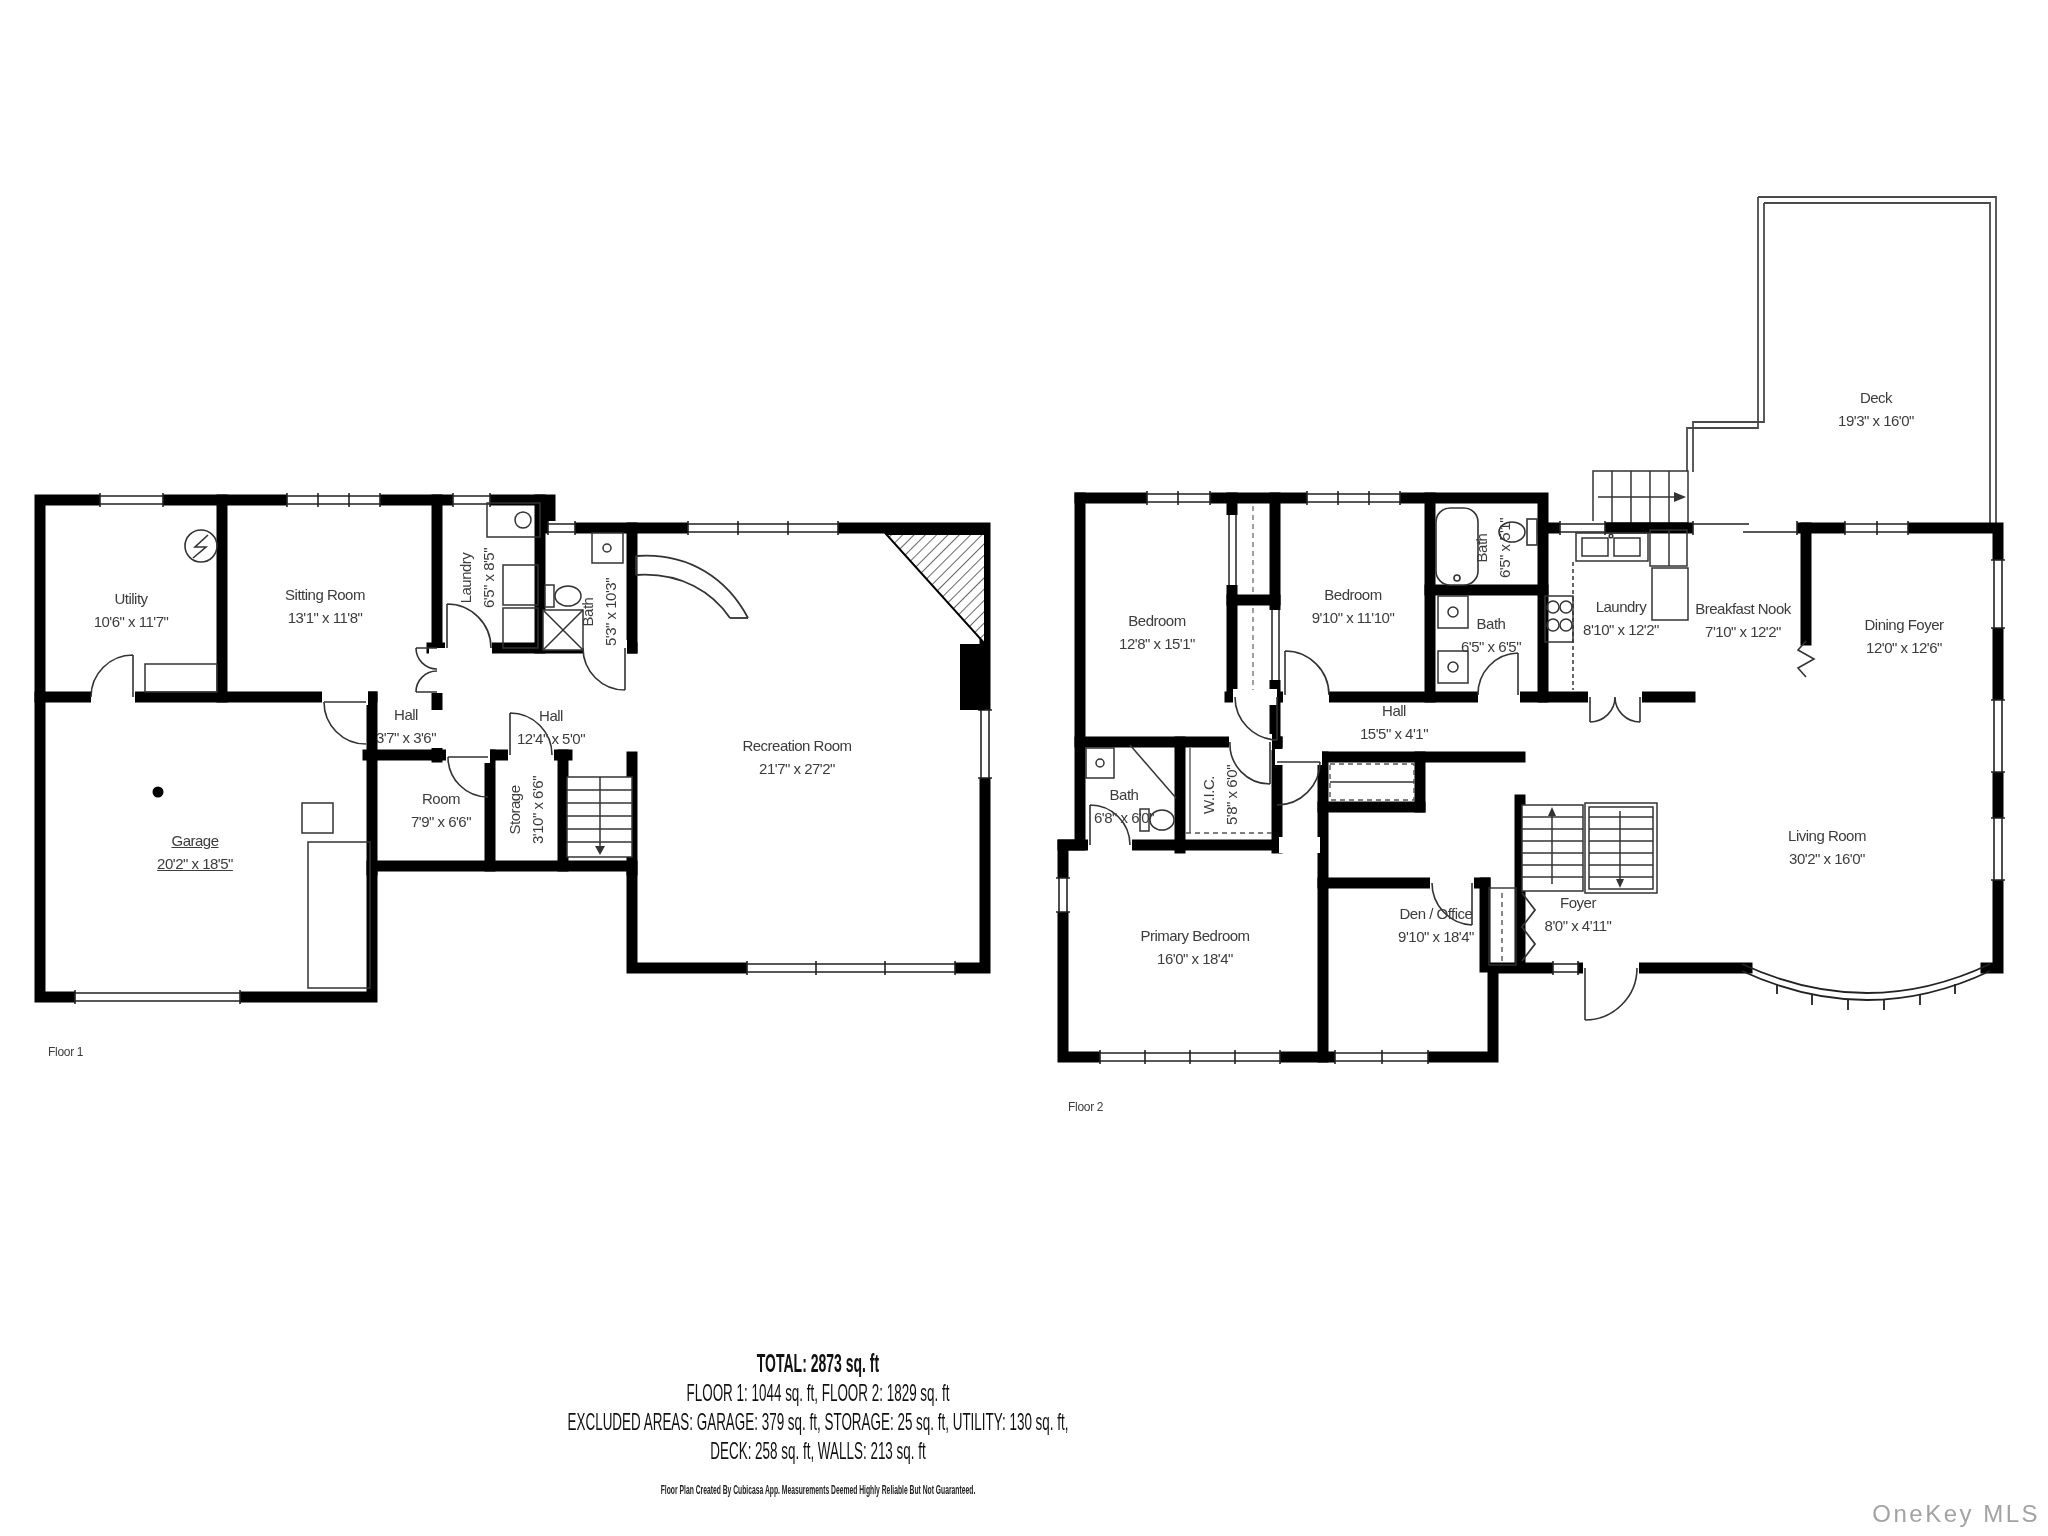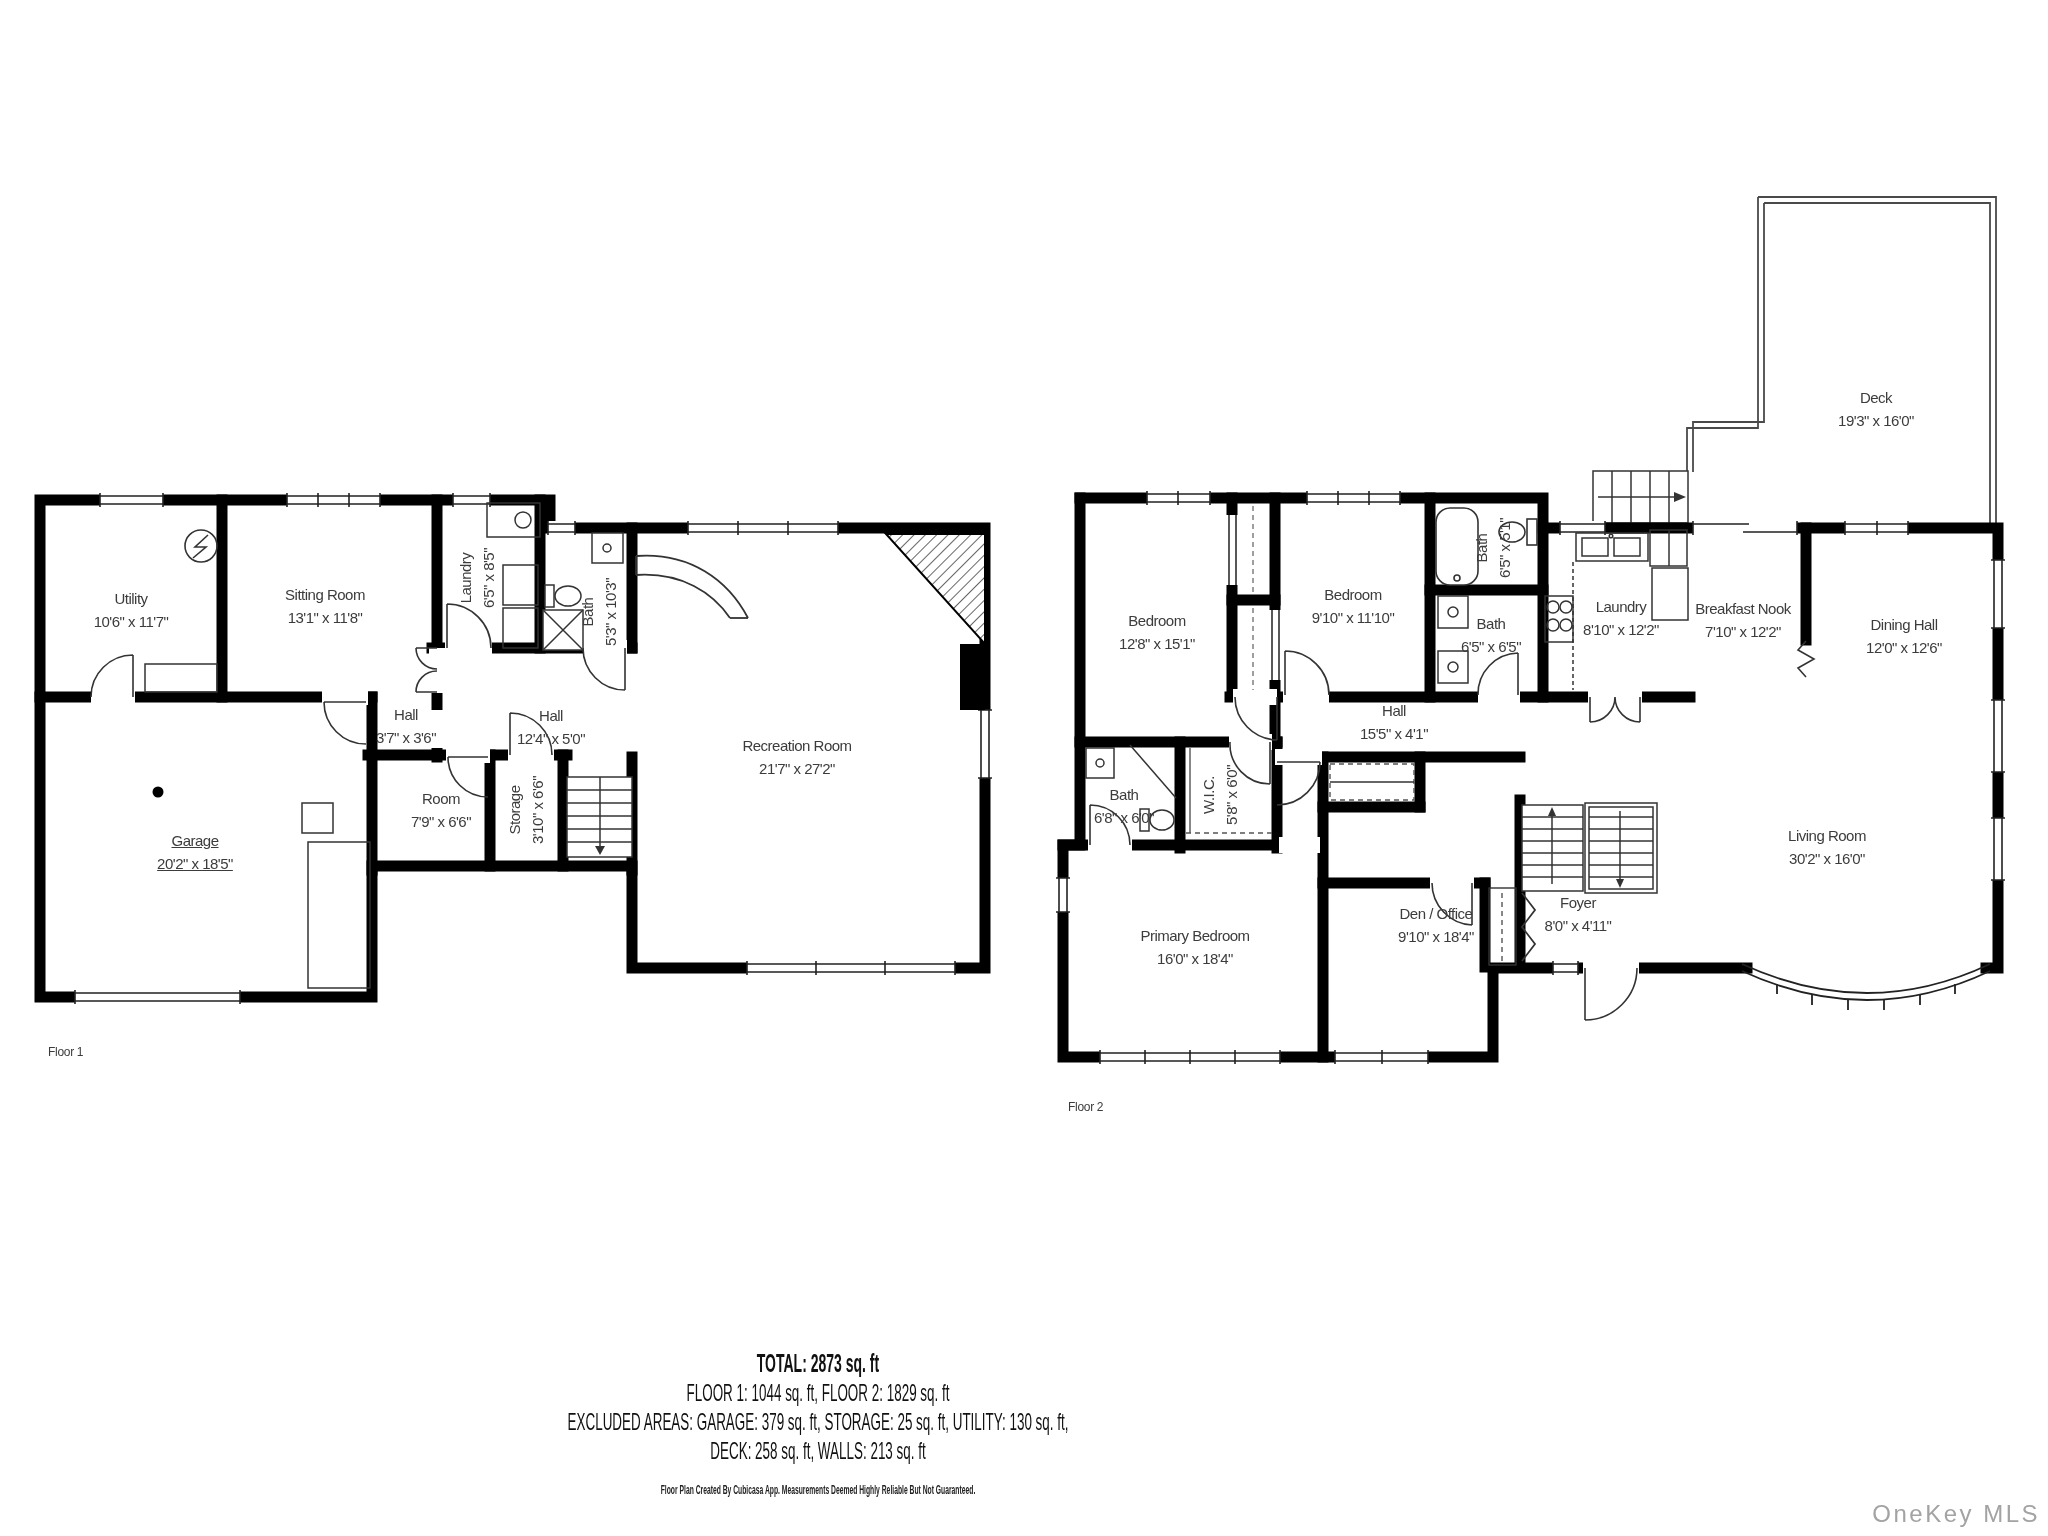--- a/index.html
+++ b/index.html
@@ -401,21 +401,21 @@
   </div>
   <div class="room-label" style="left:1621px;top:618px;">
     <div>Laundry</div>
     <div>8'10" x 12'2"</div>
   </div>
   <div class="room-label" style="left:1743px;top:620px;">
     <div>Breakfast Nook</div>
     <div>7'10" x 12'2"</div>
   </div>
   <div class="room-label" style="left:1904px;top:636px;">
-    <div>Dining Hall</div>
+    <div>Dining Foyer</div>
     <div>12'0" x 12'6"</div>
   </div>
   <div class="room-label" style="left:1876px;top:409px;">
     <div>Deck</div>
     <div>19'3" x 16'0"</div>
   </div>
   <div class="room-label" style="left:1394px;top:722px;">
     <div>Hall</div>
     <div>15'5" x 4'1"</div>
   </div>

